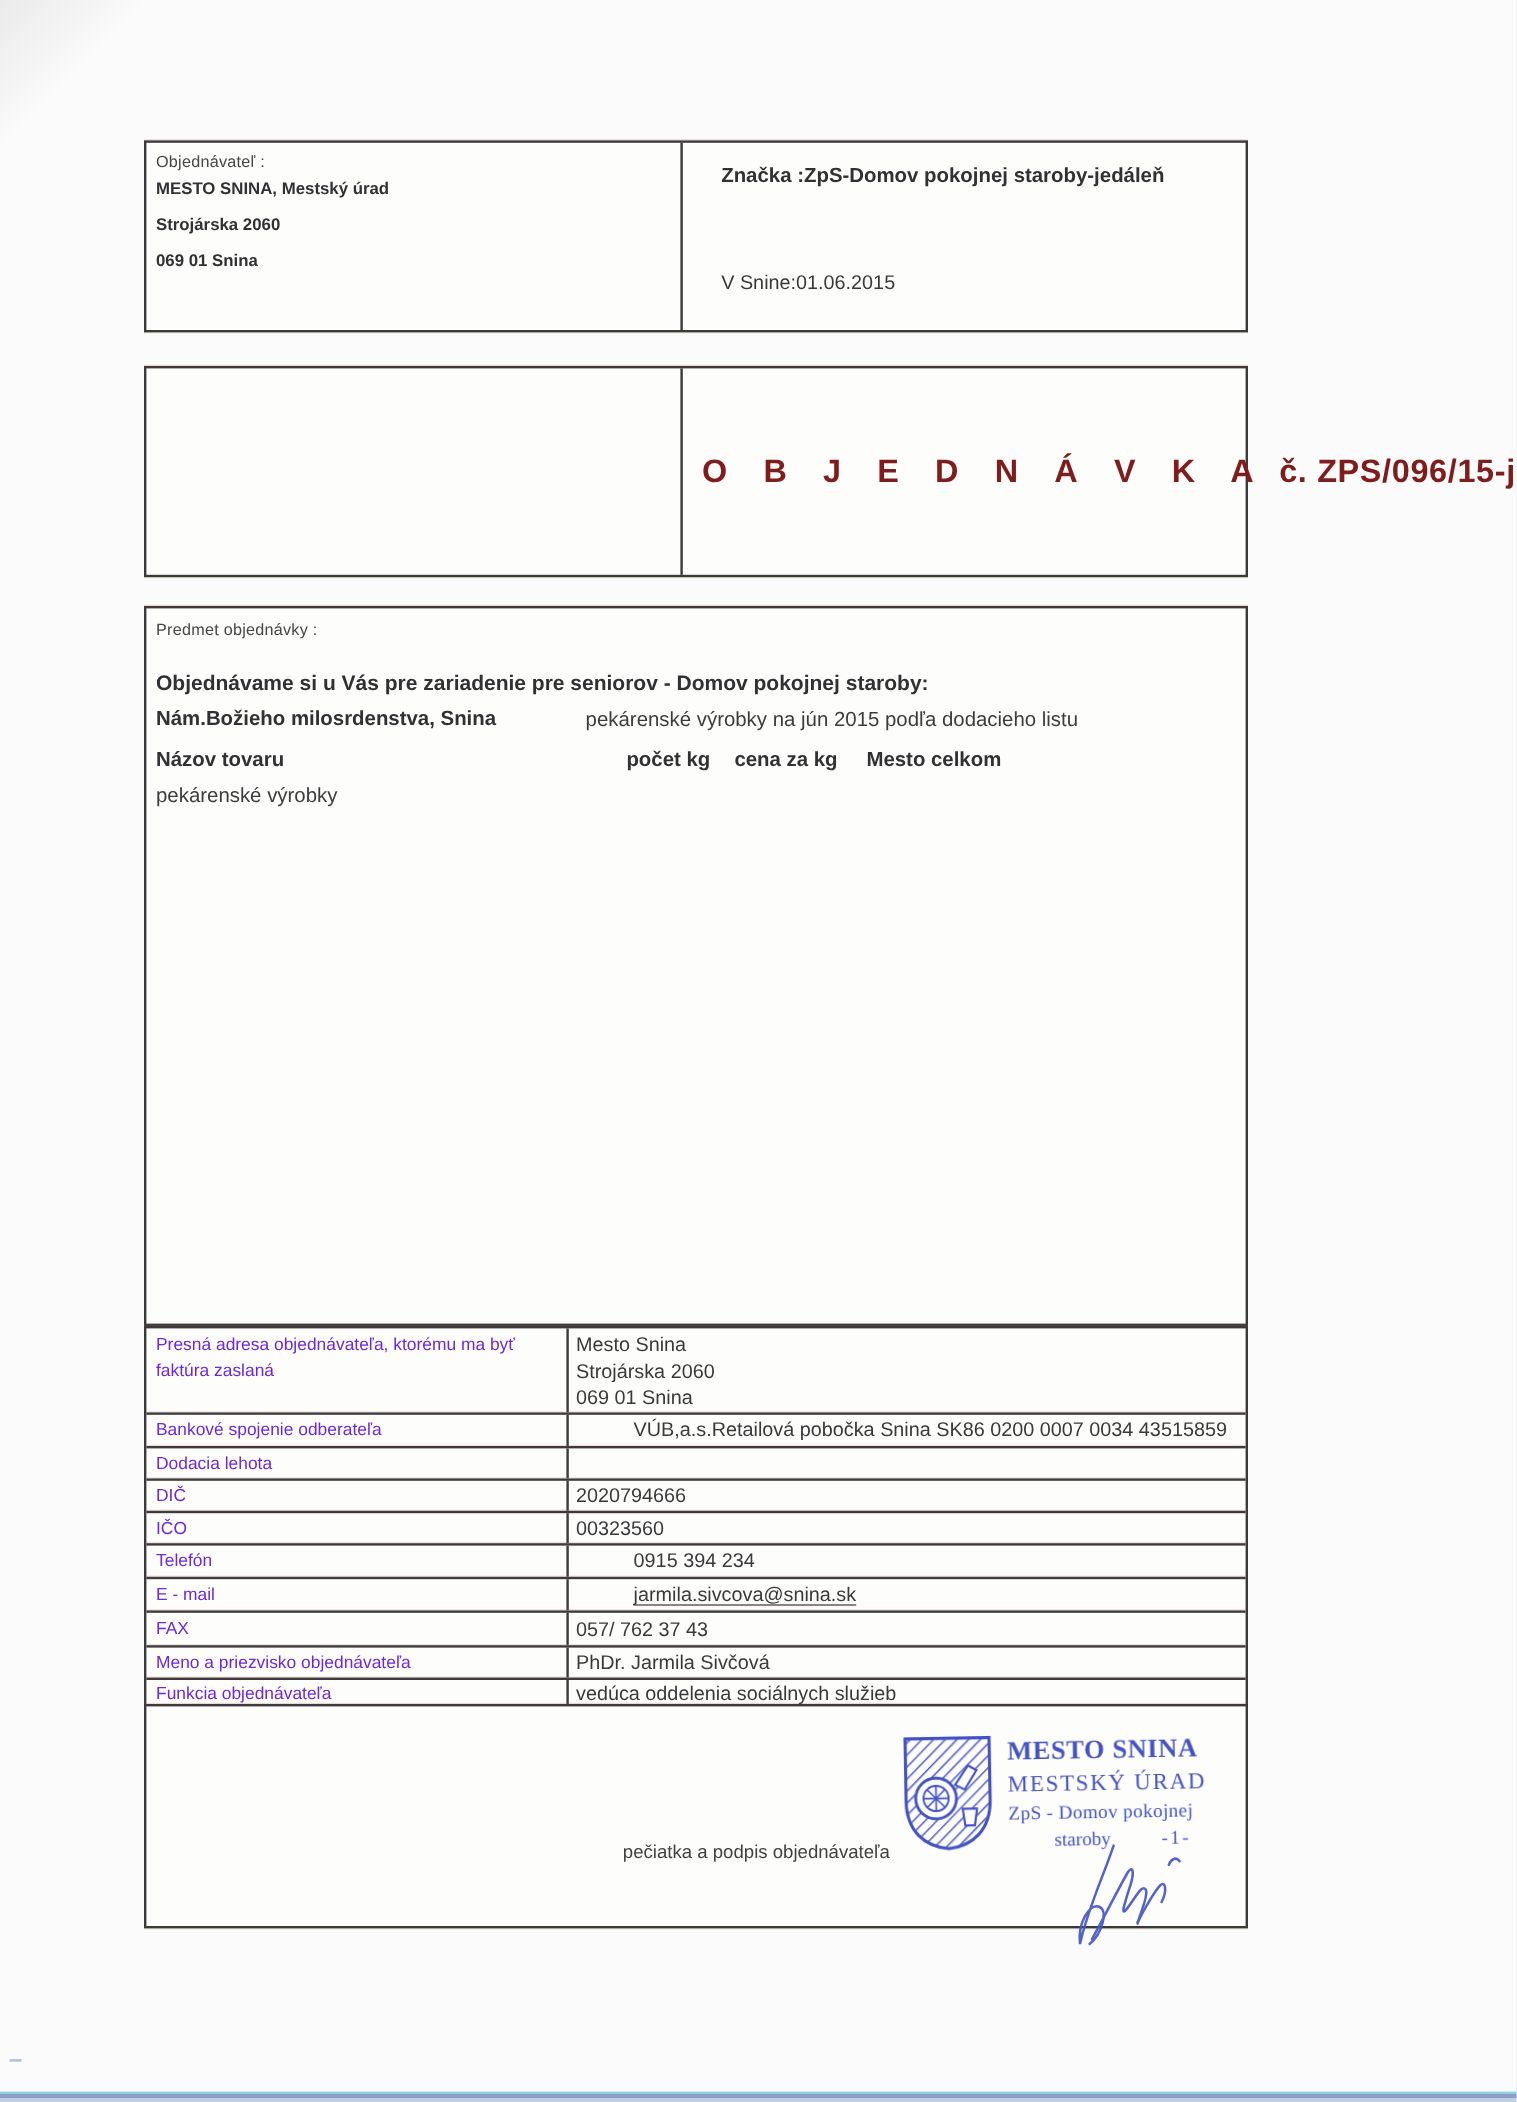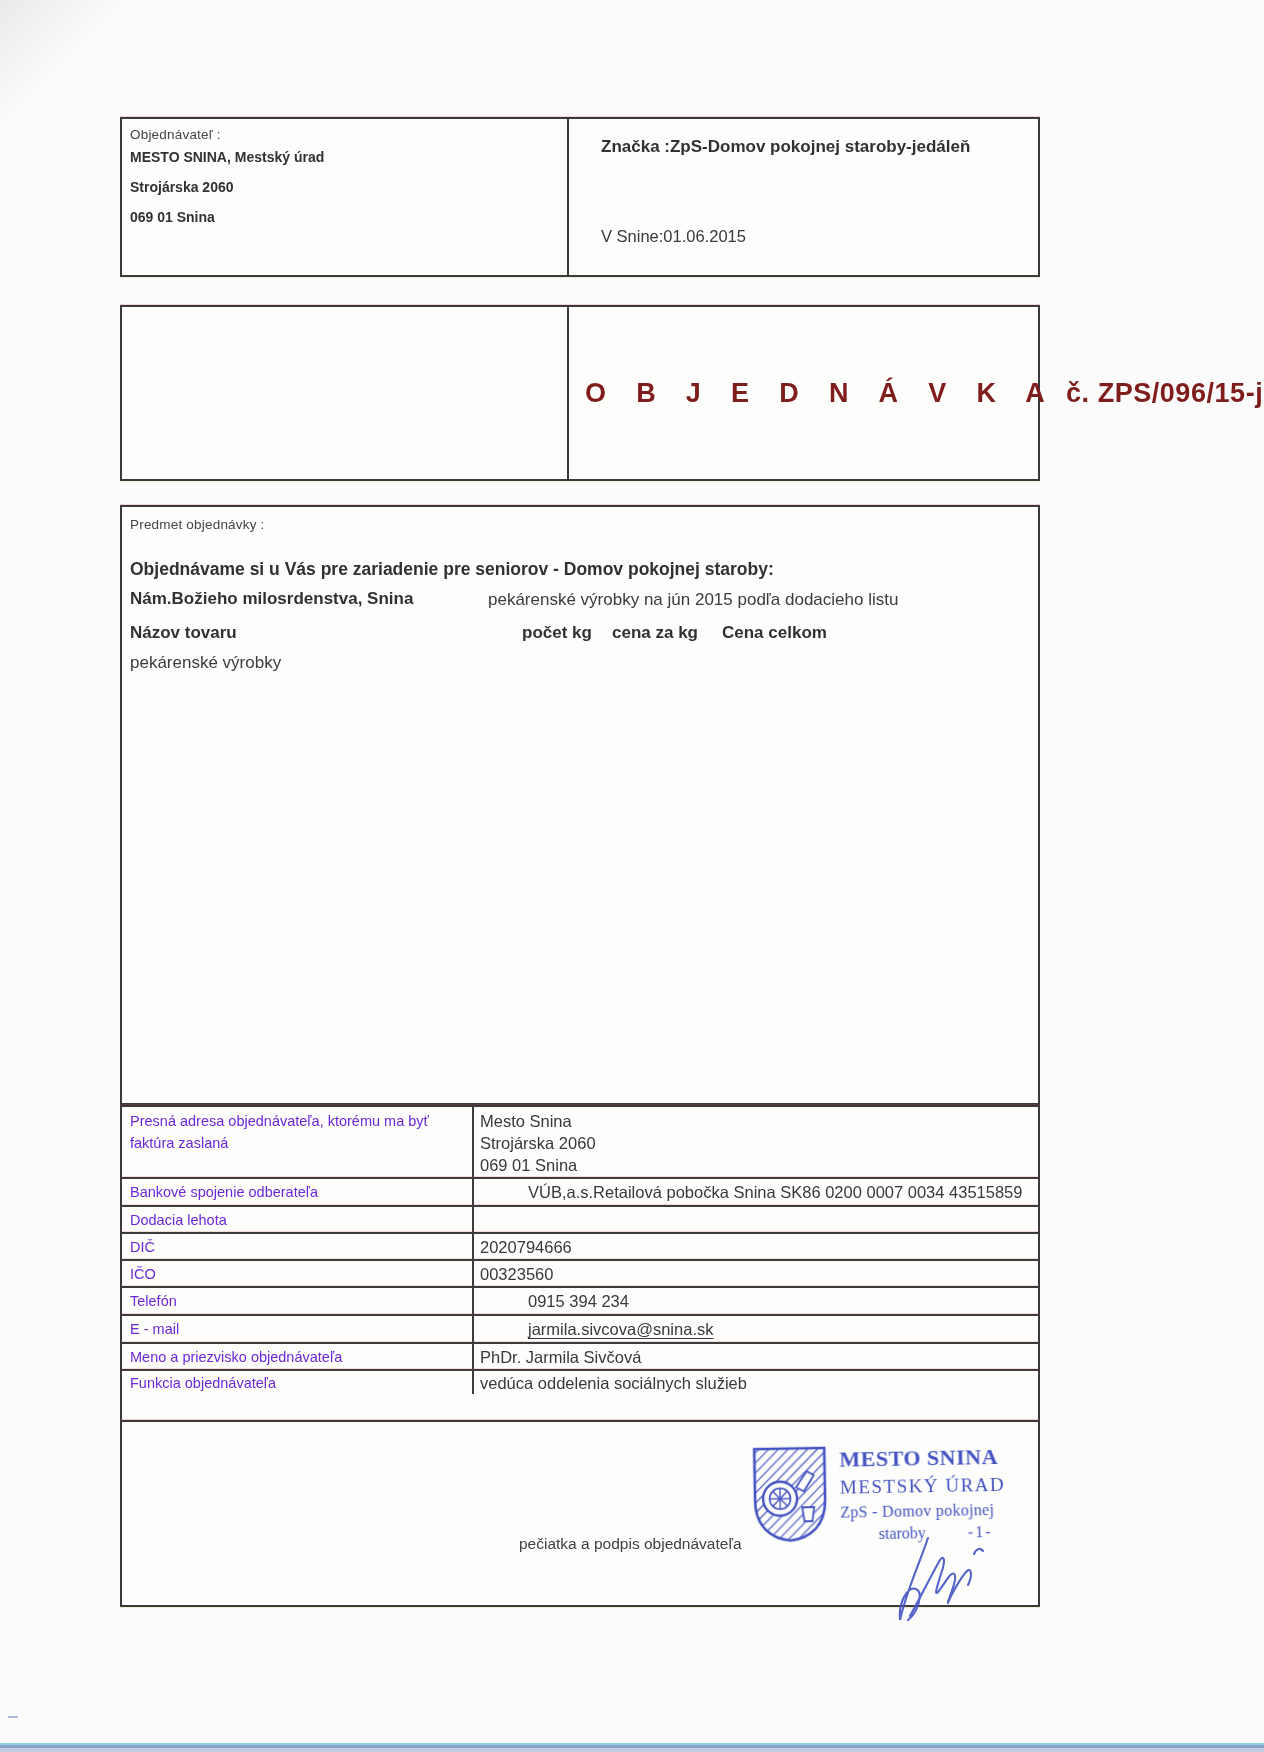--- a/index.html
+++ b/index.html
@@ -114,21 +114,21 @@
       <div class="small-label b3-label">Predmet objednávky :</div>
       <div class="b3-intro">Objednávame si u Vás pre zariadenie pre seniorov - Domov pokojnej staroby:</div>
       <div class="b3-addr-line">
         <span class="b3-addr">Nám.Božieho milosrdenstva, Snina</span>
         <span class="b3-note">pekárenské výrobky na jún 2015 podľa dodacieho listu</span>
       </div>
       <div class="b3-cols">
         <span class="col-name">Názov tovaru</span>
         <span class="col-qty">počet kg</span>
         <span class="col-unit">cena za kg</span>
-        <span class="col-total">Cena celkom</span>
+        <span class="col-total">Mesto celkom</span>
       </div>
       <div class="b3-item">pekárenské výrobky</div>
     </div>
 
     <div class="box dtable">
       <div class="trow tall">
         <div class="tlab">Presná adresa objednávateľa, ktorému ma byť
  faktúra zaslaná</div>
         <div class="tval">Mesto Snina
 Strojárska 2060
@@ -150,20 +150,24 @@
         <div class="tlab">IČO</div>
         <div class="tval">00323560</div>
       </div>
       <div class="trow h28">
         <div class="tlab">Telefón</div>
         <div class="tval">0915 394 234</div>
       </div>
       <div class="trow h28 email">
         <div class="tlab">E - mail</div>
         <div class="tval">jarmila.sivcova@snina.sk</div>
+      </div>
+      <div class="trow h29">
+        <div class="tlab">FAX</div>
+        <div class="tval">057/ 762 37 43</div>
       </div>
       <div class="trow">
         <div class="tlab">Meno a priezvisko objednávateľa</div>
         <div class="tval">PhDr. Jarmila Sivčová</div>
       </div>
       <div class="trow h25">
         <div class="tlab">Funkcia objednávateľa</div>
         <div class="tval">vedúca oddelenia sociálnych služieb</div>
       </div>
     </div>

